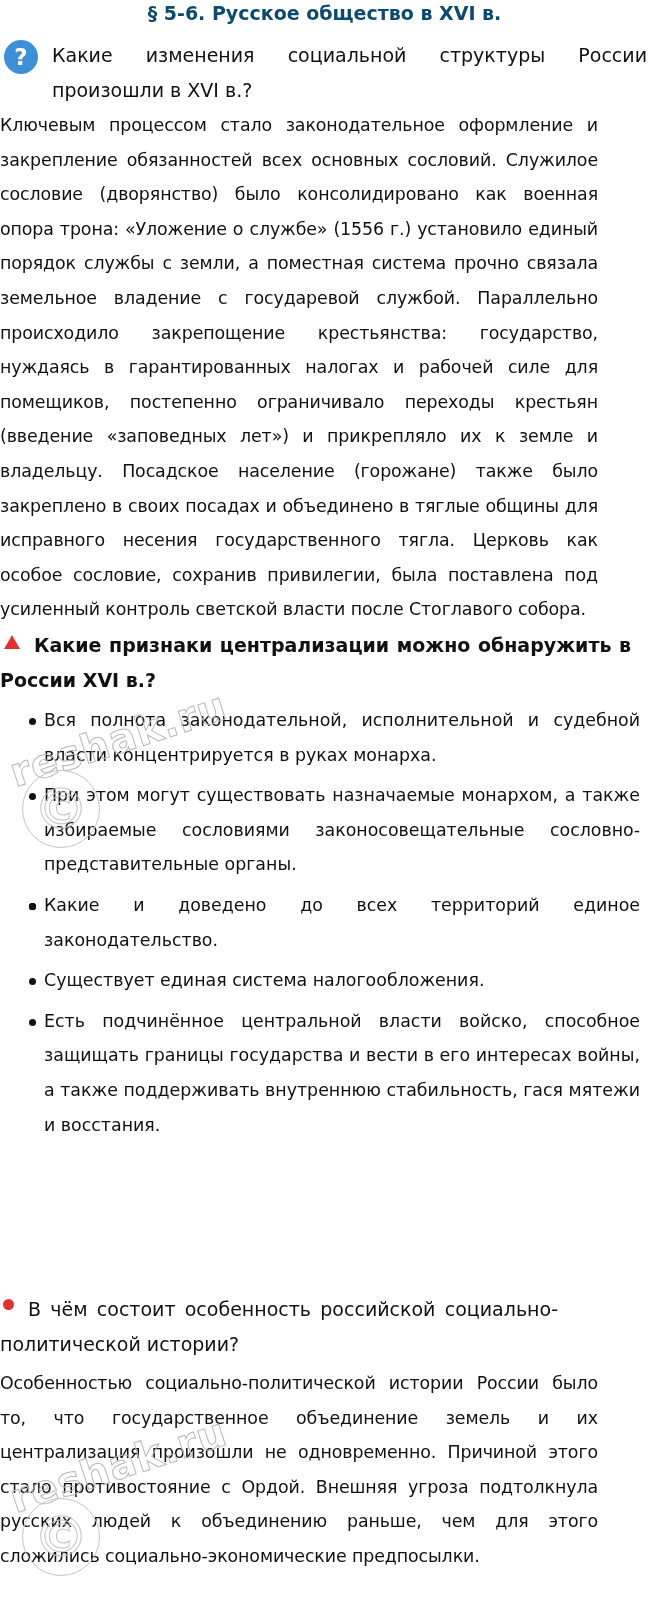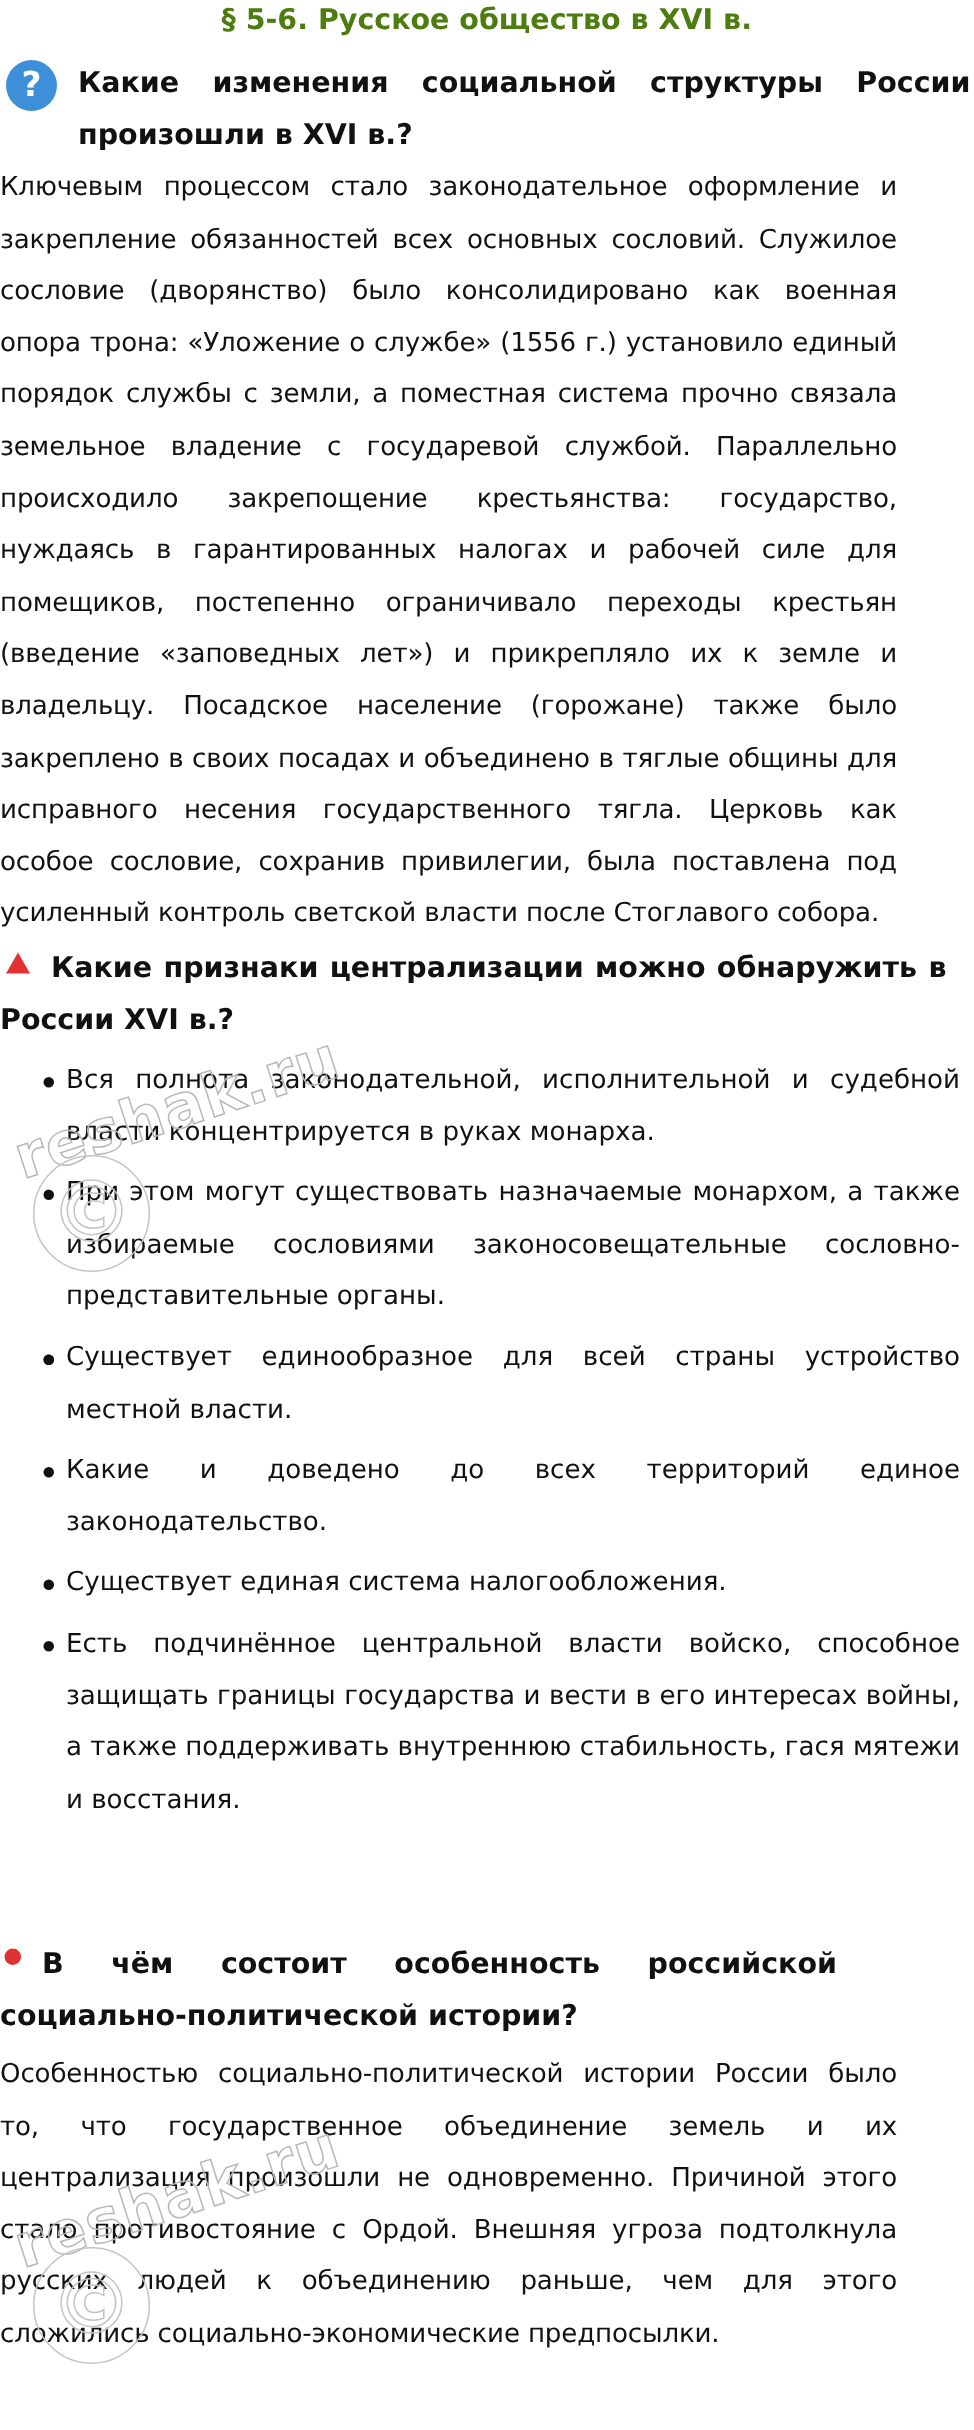--- a/index.html
+++ b/index.html
@@ -8,30 +8,30 @@
     height: 1620px;
     overflow: hidden;
     position: relative;
     font-family: "DejaVu Sans", sans-serif;
     color: #111111;
   }
   .page { position: absolute; left: 0; top: 0; width: 649px; }
   .title {
     position: absolute; left: 0; top: 0; width: 649px; height: 26px;
     text-align: center; font-weight: bold; font-size: 19px; line-height: 26px;
-    color: #4d7c0f;
+    color: #0c4a6e;
   }
   .q-icon {
     position: absolute; left: 4px; top: 40px; width: 34px; height: 34px;
     border-radius: 50%; background: #3d8fd8; color: #fff;
     font-weight: bold; font-size: 23px; line-height: 34px; text-align: center;
   }
   .h-q1 {
     position: absolute; left: 52px; top: 38px; width: 595px;
-    font-weight: bold; font-size: 19px; line-height: 35px; text-align: justify;
+    font-weight: normal; font-size: 19px; line-height: 35px; text-align: justify;
   }
   .para {
     position: absolute; left: 0; width: 598px;
     font-size: 17.4px; line-height: 34.6px; text-align: justify;
     text-align-last: left; letter-spacing: -0.1px;
   }
   .p1 { top: 108px; }
   .tri-icon {
     position: absolute; left: 4px; top: 635px; width: 0; height: 0;
     border-left: 8px solid transparent; border-right: 8px solid transparent;
@@ -51,21 +51,21 @@
   .bullet {
     position: absolute; left: 29px; top: 15px; width: 7px; height: 7px;
     border-radius: 50%; background: #111;
   }
   .dot-icon {
     position: absolute; left: 3px; top: 1299px; width: 11px; height: 11px;
     border-radius: 50%; background: #e03232;
   }
   .h-q3 {
     position: absolute; left: 0; top: 1292px; width: 558px;
-    font-weight: bold; font-size: 19px; line-height: 35px; text-align: justify;
+    font-weight: normal; font-size: 19px; line-height: 35px; text-align: justify;
     text-indent: 28px;
   }
   .p3 { top: 1366px; }
   .watermark {
     position: absolute; color: transparent;
     -webkit-text-stroke: 1px #b8b8b8;
     font-family: "DejaVu Sans", sans-serif; font-size: 40px; font-weight: bold;
     transform: rotate(-18deg); transform-origin: left top; pointer-events: none;
     letter-spacing: 1px;
   }
@@ -86,21 +86,21 @@
   <div class="h-q1">Какие изменения социальной структуры России произошли в XVI в.?</div>
   <div class="para p1">Ключевым процессом стало законодательное оформление и закрепление обязанностей всех основных сословий. Служилое сословие (дворянство) было консолидировано как военная опора трона: «Уложение о службе» (1556 г.) установило единый порядок службы с земли, а поместная система прочно связала земельное владение с государевой службой. Параллельно происходило закрепощение крестьянства: государство, нуждаясь в гарантированных налогах и рабочей силе для помещиков, постепенно ограничивало переходы крестьян (введение «заповедных лет») и прикрепляло их к земле и владельцу. Посадское население (горожане) также было закреплено в своих посадах и объединено в тяглые общины для исправного несения государственного тягла. Церковь как особое сословие, сохранив привилегии, была поставлена под усиленный контроль светской власти после Стоглавого собора.</div>
 
   <div class="tri-icon"></div>
   <div class="h-q2">Какие признаки централизации можно обнаружить в России XVI в.?</div>
 
   <ul class="list">
     <li class="li"><span class="bullet"></span><span>Вся полнота законодательной, исполнительной и судебной власти концентрируется в руках монарха.</span></li>
     <li class="li"><span class="bullet"></span><span>При этом могут существовать назначаемые монархом, а также избираемые сословиями законосовещательные сословно-представительные органы.</span></li>
     <li class="li"><span class="bullet"></span></li>
-    <li class="li"><span class="bullet"></span><span>Существует единообразное для всей страны устройство местной власти.</span></li>
+    <li class="li"><span class="bullet"></span></li>
     <li class="li"><span class="bullet"></span><span>Какие и доведено до всех территорий единое законодательство.</span></li>
     <li class="li"><span class="bullet"></span><span>Существует единая система налогообложения.</span></li>
     <li class="li"><span class="bullet"></span><span>Есть подчинённое центральной власти войско, способное защищать границы государства и вести в его интересах войны, а также поддерживать внутреннюю стабильность, гася мятежи и восстания.</span></li>
   </ul>
 
   <div class="dot-icon"></div>
   <div class="h-q3">В чём состоит особенность российской социально-политической истории?</div>
   <div class="para p3">Особенностью социально-политической истории России было то, что государственное объединение земель и их централизация произошли не одновременно. Причиной этого стало противостояние с Ордой. Внешняя угроза подтолкнула русских людей к объединению раньше, чем для этого сложились социально-экономические предпосылки.</div>
 
   <div class="watermark" style="left:4px; top:752px;">reshak.ru</div>

